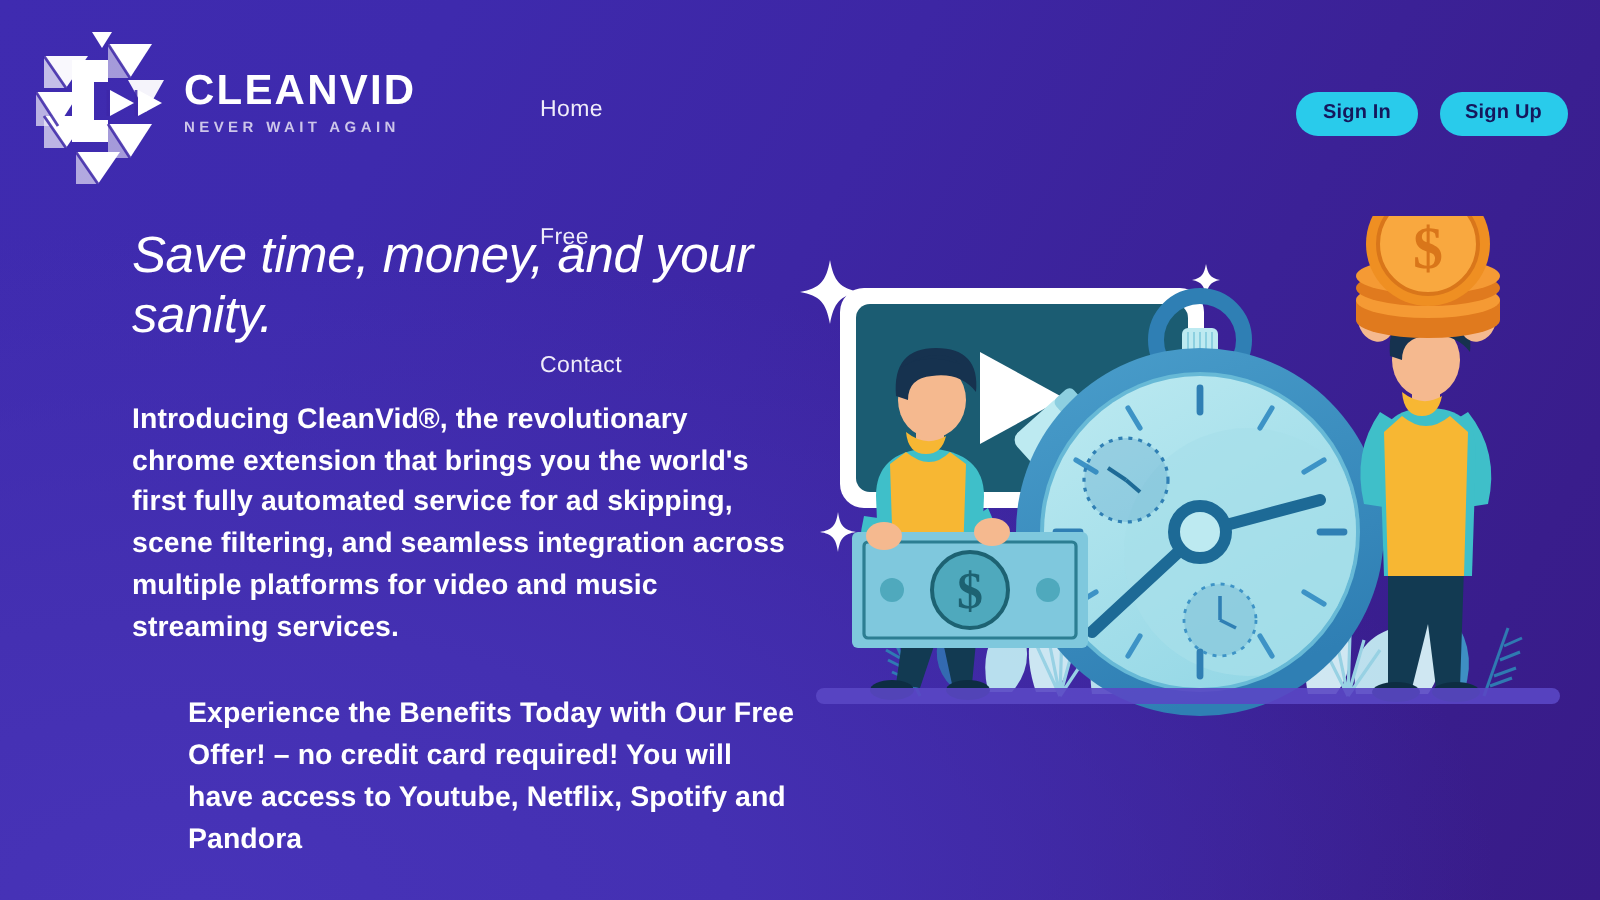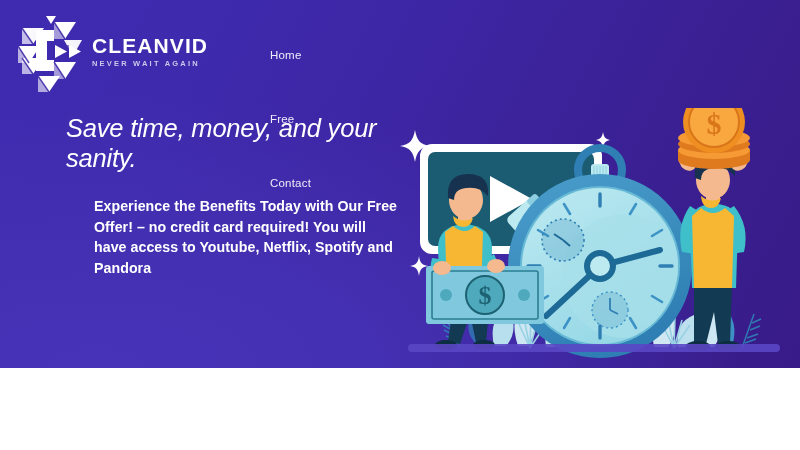--- a/index.html
+++ b/index.html
@@ -4,21 +4,21 @@
 <title>CleanVid</title>
 <style>
   * { box-sizing: border-box; margin: 0; padding: 0; }
   html, body {
     width: 800px; height: 450px;
     overflow: hidden;
     font-family: "Liberation Sans", sans-serif;
   }
   #page {
     position: relative;
-    width: 800px; height: 368px;
+    width: 800px; height: 450px;
     background:
       radial-gradient(ellipse 120% 110% at 12% 100%, #4733b8 0%, #4430b2 28%, rgba(62,34,150,0) 68%),
       linear-gradient(118deg, #3f2bb0 0%, #3e2aad 22%, #3d26a4 45%, #3b2196 68%, #391d8c 88%, #381b88 100%);
     overflow: hidden;
   }
 
   
   .header {
     position: absolute; top: 0; left: 0;
     width: 800px; height: 112px;
@@ -133,24 +133,29 @@
         <div class="brand-tag">NEVER WAIT AGAIN</div>
       </div>
     </div>
 
     <nav class="nav">
       <a href="#">Home</a>
       <a href="#">Free</a>
       <a href="#">Contact</a>
     </nav>
 
+    <div class="auth">
+      <button class="pill">Sign In</button>
+      <button class="pill">Sign Up</button>
+    </div>
   </div>
 
   <div class="copy">
     <h1 class="headline">Save time, money, and your sanity.</h1>
+    <p class="para first">Introducing CleanVid®, the revolutionary chrome extension that brings you the world's first fully automated service for ad skipping, scene filtering, and seamless integration across multiple platforms for video and music streaming services.</p>
     <p class="para second">Experience the Benefits Today with Our Free Offer! – no credit card required! You will have access to Youtube, Netflix, Spotify and Pandora</p>
   </div>
 
   <div class="art">
     <svg width="402" height="255" viewBox="0 0 402 255">
       <defs>
         <linearGradient id="faceGrad" x1="0" y1="0" x2="0.6" y2="1">
           <stop offset="0%" stop-color="#bdeaf1"></stop>
           <stop offset="100%" stop-color="#96d8e6"></stop>
         </linearGradient>

